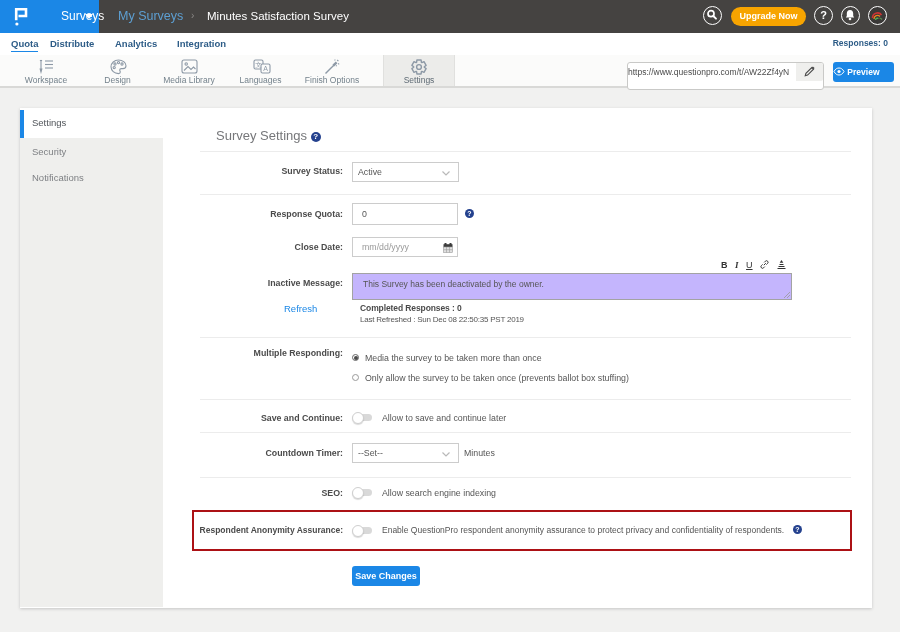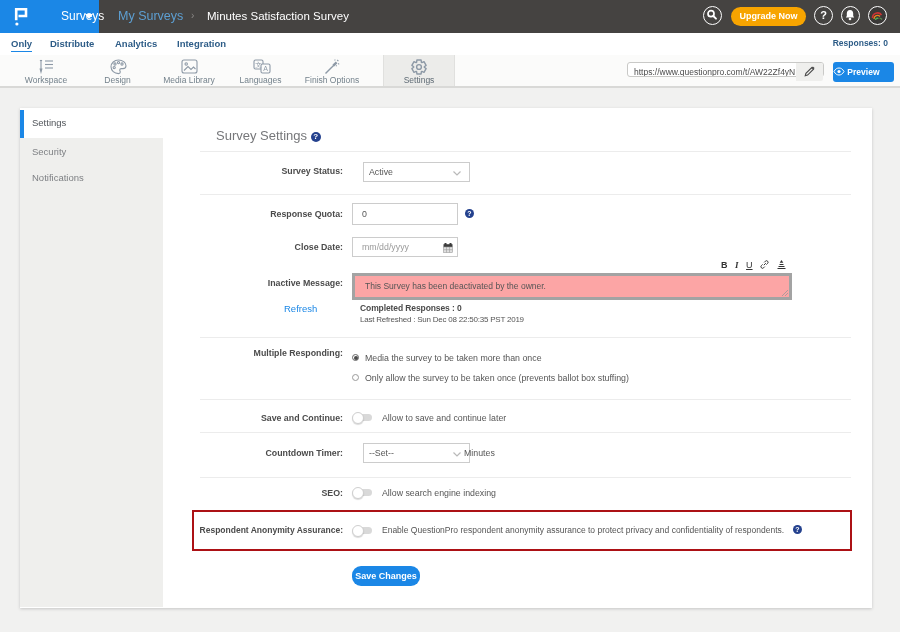--- a/index.html
+++ b/index.html
@@ -23,48 +23,48 @@
 .menubar { position:absolute; left:0; top:33px; width:900px; height:22px; background:#ffffff; }
 .mitem { position:absolute; top:5px; font-size:9.5px; font-weight:bold; color:#2d5c87; }
 .resp { position:absolute; right:12px; top:5px; font-size:8.5px; font-weight:bold; color:#2d5c87; }
 
 
 .toolbar { position:absolute; left:0; top:55px; width:900px; height:33px; background:#fbfbfa; border-bottom:2px solid #d9d9d7; }
 .tab { position:absolute; top:0; height:31px; text-align:center; }
 .tab .lbl { position:absolute; top:20px; left:0; right:0; font-size:8.5px; color:#74828c; }
 .tab svg { position:absolute; top:4px; left:50%; margin-left:-8px; }
 .tab.active { background:#ececea; border-left:1px solid #e0e0de; border-right:1px solid #e0e0de; }
-.urlbox { position:absolute; left:627px; top:7px; width:197px; height:15px; background:#fff; border:1px solid #c9c9c7; border-radius:3px; font-size:8.5px; color:#4b4b4b; line-height:18px; padding-left:6px; white-space:nowrap; overflow:hidden; }
+.urlbox { position:absolute; left:627px; top:7px; width:197px; height:28px; background:#fff; border:1px solid #c9c9c7; border-radius:3px; font-size:8.5px; color:#4b4b4b; line-height:18px; padding-left:0; white-space:nowrap; overflow:hidden; }
 .urlpencil { position:absolute; left:796px; top:8px; width:27px; height:18px; background:#efefed; border-radius:0 2px 2px 0; text-align:center; }
 .preview { position:absolute; left:833px; top:7px; width:61px; height:20px; background:#1b87e6; border-radius:3px; color:#fff; font-size:8.5px; font-weight:bold; text-align:left; line-height:20px; }
 
 
 .card { position:absolute; left:20px; top:108px; width:852px; height:500px; background:#fff; box-shadow:0 1px 3px rgba(0,0,0,0.18); }
 .sidegray { position:absolute; left:0; top:30px; width:143px; height:469px; background:#efefed; }
 .sideactive { position:absolute; left:0; top:2px; width:143px; height:28px; background:#fff; border-left:4px solid #1b87e6; }
 .sitem { position:absolute; left:12px; font-size:9.5px; color:#7e8084; }
 
 
 .title { position:absolute; left:216px; top:128px; font-size:13px; color:#76777a; }
 .qbig { display:inline-block; width:10px; height:10px; background:#24418e; border-radius:50%; color:#fff; font-size:8px; font-weight:bold; text-align:center; line-height:10px; vertical-align:1px; }
 .q8 { position:absolute; width:9px; height:9px; background:#24418e; border-radius:50%; color:#fff; font-size:7px; font-weight:bold; text-align:center; line-height:9px; }
 .hr { position:absolute; left:200px; width:651px; height:1px; background:#ececec; }
 .flabel { position:absolute; left:163px; width:180px; text-align:right; font-size:8.8px; font-weight:bold; color:#4b4b4b;padding-left:16px; }
 .ftext { position:absolute; font-size:8.8px; color:#555555; }
-.sel { position:absolute; left:352px; width:107px; height:20px; border:1px solid #cccccc; background:#fff; font-size:8.8px; color:#555; line-height:18px; padding-left:5px;margin-left:11px; }
+.sel { position:absolute; left:352px; width:107px; height:20px; border:1px solid #cccccc; background:#fff; font-size:8.8px; color:#555; line-height:18px; padding-left:5px; }
 .selarrow { position:absolute; width:8px; height:5px; }
 .inp { position:absolute; left:352px; width:106px; border:1px solid #cccccc; background:#fff; font-size:8.8px; color:#555; padding-left:9px; }
 .toggle { position:absolute; width:17px; height:7px; background:#d9d9d9; border-radius:4px; }
 .toggle .knob { position:absolute; left:-3px; top:-2.5px; width:12px; height:12px; background:#fff; border:1px solid #cfcfcf; border-radius:50%; box-shadow:0 1px 1px rgba(0,0,0,0.15); }
 .radio { position:absolute; width:7px; height:7px; border:1px solid #9a9a9a; border-radius:50%; background:#fdfdfd; }
 .radio.on { border-color:#666; }
 .radio.on::after { content:""; position:absolute; left:50%; top:50%; width:4px; height:4px; margin-left:-2px; margin-top:-2px; background:#4a4a4a; border-radius:50%; }
 .link { color:#1b87e6; }
 .redbox { position:absolute; left:192px; top:510px; width:660px; height:41px; border:2px solid #ac1115; }
-.savebtn { position:absolute; left:352px; top:566px; width:68px; white-space:nowrap; height:20px; background:#1b87e6; border-radius:9px; color:#fff; font-size:9px; font-weight:bold; text-align:center; line-height:20px; }
+.savebtn { position:absolute; left:352px; top:566px; width:68px; white-space:nowrap; height:20px; background:#1b87e6; border-radius:3px; color:#fff; font-size:9px; font-weight:bold; text-align:center; line-height:20px; }
 </style>
 </head>
 <body>
 <div id="page">
 
   <div class="topbar">
     <div class="bluebox">
       <svg class="abs" style="left:14px;top:6px" width="14" height="20" viewBox="0 0 14 20">
         <path d="M2.2 14.2 L2.2 3.2 L12 3.2 L12 10 L4.5 10" fill="none" stroke="#fff" stroke-width="2.6"></path>
         <circle cx="2.9" cy="18" r="1.6" fill="#fff"></circle>
@@ -94,21 +94,21 @@
       <svg width="16" height="16" viewBox="0 0 16 16" style="position:absolute;left:0;top:0">
         <path d="M3.5 11 A5 5 0 0 1 12.5 8" fill="none" stroke="#cc3333" stroke-width="1.6"></path>
         <path d="M5 12 A3.5 3.5 0 0 1 11 9.5" fill="none" stroke="#e8821e" stroke-width="1.4"></path>
         <path d="M6.5 13 A2 2 0 0 1 9.5 11.5" fill="none" stroke="#4caf50" stroke-width="1.4"></path>
         <path d="M10.5 11 A4.5 4.5 0 0 1 13 12.5" fill="none" stroke="#5c8a4e" stroke-width="1.2"></path>
       </svg>
     </div>
   </div>
 
   <div class="menubar">
-    <span class="mitem" style="left:11px;border-bottom:1.5px solid #1b87e6;padding-bottom:2px">Only</span>
+    <span class="mitem" style="left:11px;border-bottom:1.5px solid #1b87e6;padding-bottom:2px">Quota</span>
     <span class="mitem" style="left:50px">Distribute</span>
     <span class="mitem" style="left:115px">Analytics</span>
     <span class="mitem" style="left:177px">Integration</span>
     <span class="resp">Responses: 0</span>
   </div>
 
   <div class="toolbar">
     <div class="tab" style="left:10px;width:72px">
       <svg width="17" height="15" viewBox="0 0 17 15" fill="none" stroke="#8d99a6" stroke-width="1.1">
         <line x1="3" y1="1.5" x2="3" y2="10"></line>
@@ -217,21 +217,21 @@
     <b>B</b>&nbsp;&nbsp;&nbsp;<i style="font-family:'Liberation Serif',serif"><b>I</b></i>&nbsp;&nbsp;&nbsp;<u>U</u>&nbsp;&nbsp;
     <svg width="9" height="9" viewBox="0 0 9 9" style="vertical-align:-1px">
       <path d="M3.8 5.2 L5.8 3.2 M2.6 4.4 L1.4 5.6 A1.55 1.55 0 0 0 3.6 7.8 L4.8 6.6 M6.4 4.6 L7.6 3.4 A1.55 1.55 0 0 0 5.4 1.2 L4.2 2.4" fill="none" stroke="#333" stroke-width="1"></path>
     </svg>&nbsp;&nbsp;
     <svg width="9" height="9" viewBox="0 0 9 9" style="vertical-align:-1px">
       <path d="M0.5 8.5 L8.5 8.5 M1.5 6.5 L7.5 6.5 M2.5 4.5 L6.5 4.5" stroke="#333" stroke-width="1"></path>
       <path d="M4.5 0 L6.3 2.8 L2.7 2.8 Z" fill="#333"></path>
     </svg>
   </div>
   <div class="flabel" style="top:278px">Inactive Message:</div>
-  <div class="abs" style="left:352px;top:273px;width:440px;height:27px;border:3px solid #a3a3a3;background:#fca5a5">
+  <div class="abs" style="left:352px;top:273px;width:440px;height:27px;border:1px solid #a3a3a3;background:#c4b5fd">
     <div style="position:absolute;left:10px;top:5px;font-size:8.5px;color:#555">This Survey has been deactivated by the owner.</div>
     <svg style="position:absolute;right:1px;bottom:1px" width="6" height="6" viewBox="0 0 6 6">
         <path d="M6 0 L0 6 M6 3 L3 6" stroke="#999" stroke-width="0.8"></path>
       </svg>
   </div>
 
   <div class="abs link" style="left:284px;top:303px;font-size:9.5px">Refresh</div>
   <div class="abs" style="left:360px;top:303px;font-size:8.5px;letter-spacing:-0.1px;font-weight:bold;color:#4b4b4b">Completed Responses : 0</div>
   <div class="abs" style="left:360px;top:315px;font-size:8px;letter-spacing:-0.22px;color:#555">Last Refreshed : Sun Dec 08 22:50:35 PST 2019</div>
   <div class="hr" style="top:337px"></div>

